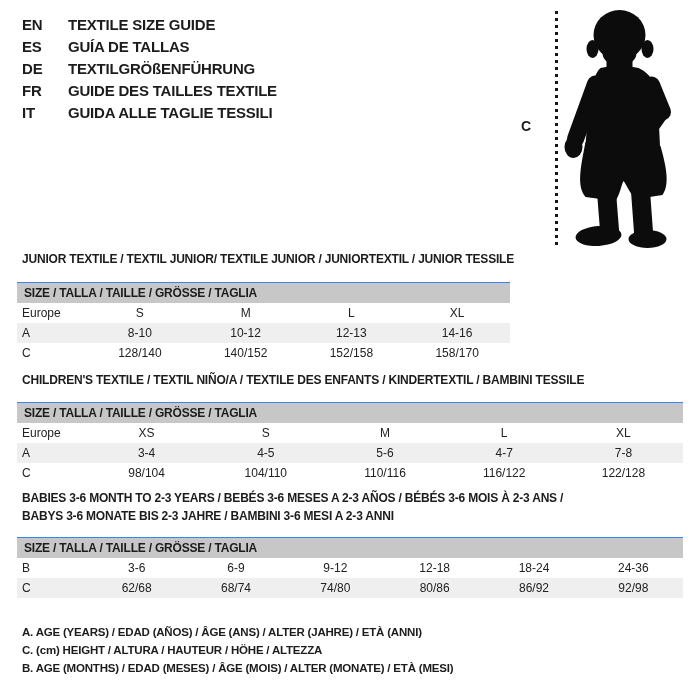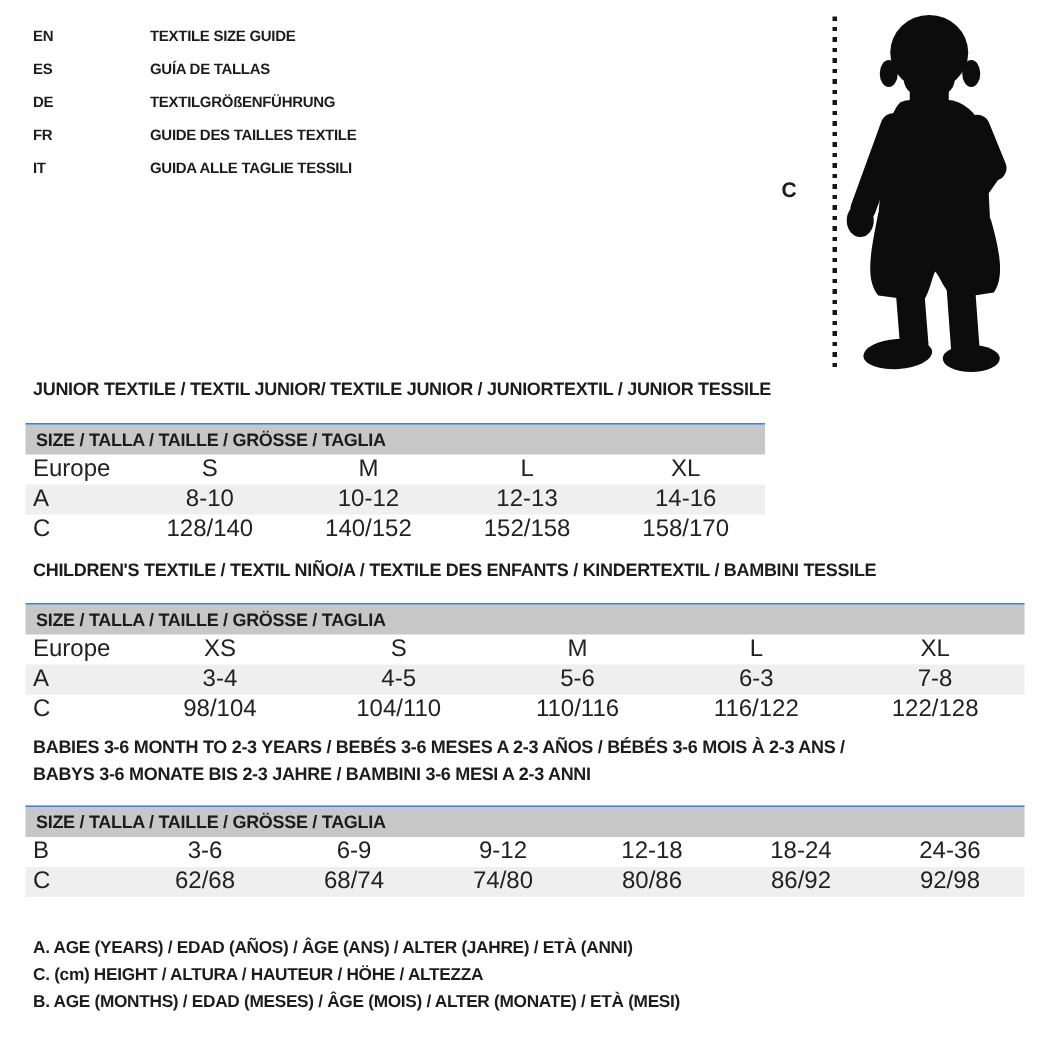--- a/index.html
+++ b/index.html
@@ -2,36 +2,36 @@
 <html><head>
 <meta charset="utf-8">
 <style>
   html,body{margin:0;padding:0;background:#ffffff;}
   .page{
     position:relative;width:700px;height:700px;background:#ffffff;overflow:hidden;
     font-family:"Liberation Sans", sans-serif;color:#1c1c1c;
   }
   
   .lang-list{position:absolute;left:22px;top:13px;}
-  .lang-row{display:flex;height:22px;align-items:center;font-weight:700;font-size:10px;letter-spacing:-0.2px;gap:32px;}
+  .lang-row{display:flex;height:22px;align-items:center;font-weight:700;font-size:15px;letter-spacing:-0.2px;}
   .lang-code{width:46px;}
   
   .measure-line{position:absolute;left:555px;top:11px;width:3px;height:234px;
     background:repeating-linear-gradient(to bottom,#161616 0 3px,transparent 3px 7px);}
   .measure-label{position:absolute;left:521px;top:118px;font-weight:700;font-size:14px;}
   .figure-svg{position:absolute;left:559px;top:6px;width:141px;height:242px;}
   
   .sec-title{position:absolute;left:22px;font-weight:700;font-size:12px;letter-spacing:-0.2px;white-space:nowrap;}
   .t1{top:252px;} .t2{top:373px;text-align:center;} .t3{top:489px;line-height:18px;}
   
   .tbl{position:absolute;left:17px;}
   .tbl1{top:282px;width:493px;} .tbl2{top:402px;width:666px;} .tbl3{top:537px;width:666px;}
   .size-bar{height:21px;background:#c7c7c7;border-top:1px solid #3b82f6;display:flex;align-items:center;
     padding-left:7px;font-weight:700;font-size:12px;letter-spacing:-0.2px;box-sizing:border-box;}
-  .trow{display:flex;height:20px;align-items:center;font-size:16px;color:#222;}
+  .trow{display:flex;height:20px;align-items:center;font-size:12px;color:#222;}
   .trow.shade{background:#efefef;}
   .trow .lbl{width:70px;padding-left:5px;box-sizing:border-box;}
   .trow .cell{flex:1;text-align:center;}
   
   .notes{position:absolute;left:22px;top:626px;}
   .note-line{height:18px;font-weight:700;font-size:11.5px;letter-spacing:-0.2px;white-space:nowrap;}
 </style>
 </head>
 <body>
 
@@ -118,21 +118,21 @@
       <span class="cell">S</span>
       <span class="cell">M</span>
       <span class="cell">L</span>
       <span class="cell">XL</span>
     </div>
     <div class="trow shade">
       <span class="lbl">A</span>
       <span class="cell">3-4</span>
       <span class="cell">4-5</span>
       <span class="cell">5-6</span>
-      <span class="cell">6-3</span>
+      <span class="cell">4-7</span>
       <span class="cell">7-8</span>
     </div>
     <div class="trow">
       <span class="lbl">C</span>
       <span class="cell">98/104</span>
       <span class="cell">104/110</span>
       <span class="cell">110/116</span>
       <span class="cell">116/122</span>
       <span class="cell">122/128</span>
     </div>

